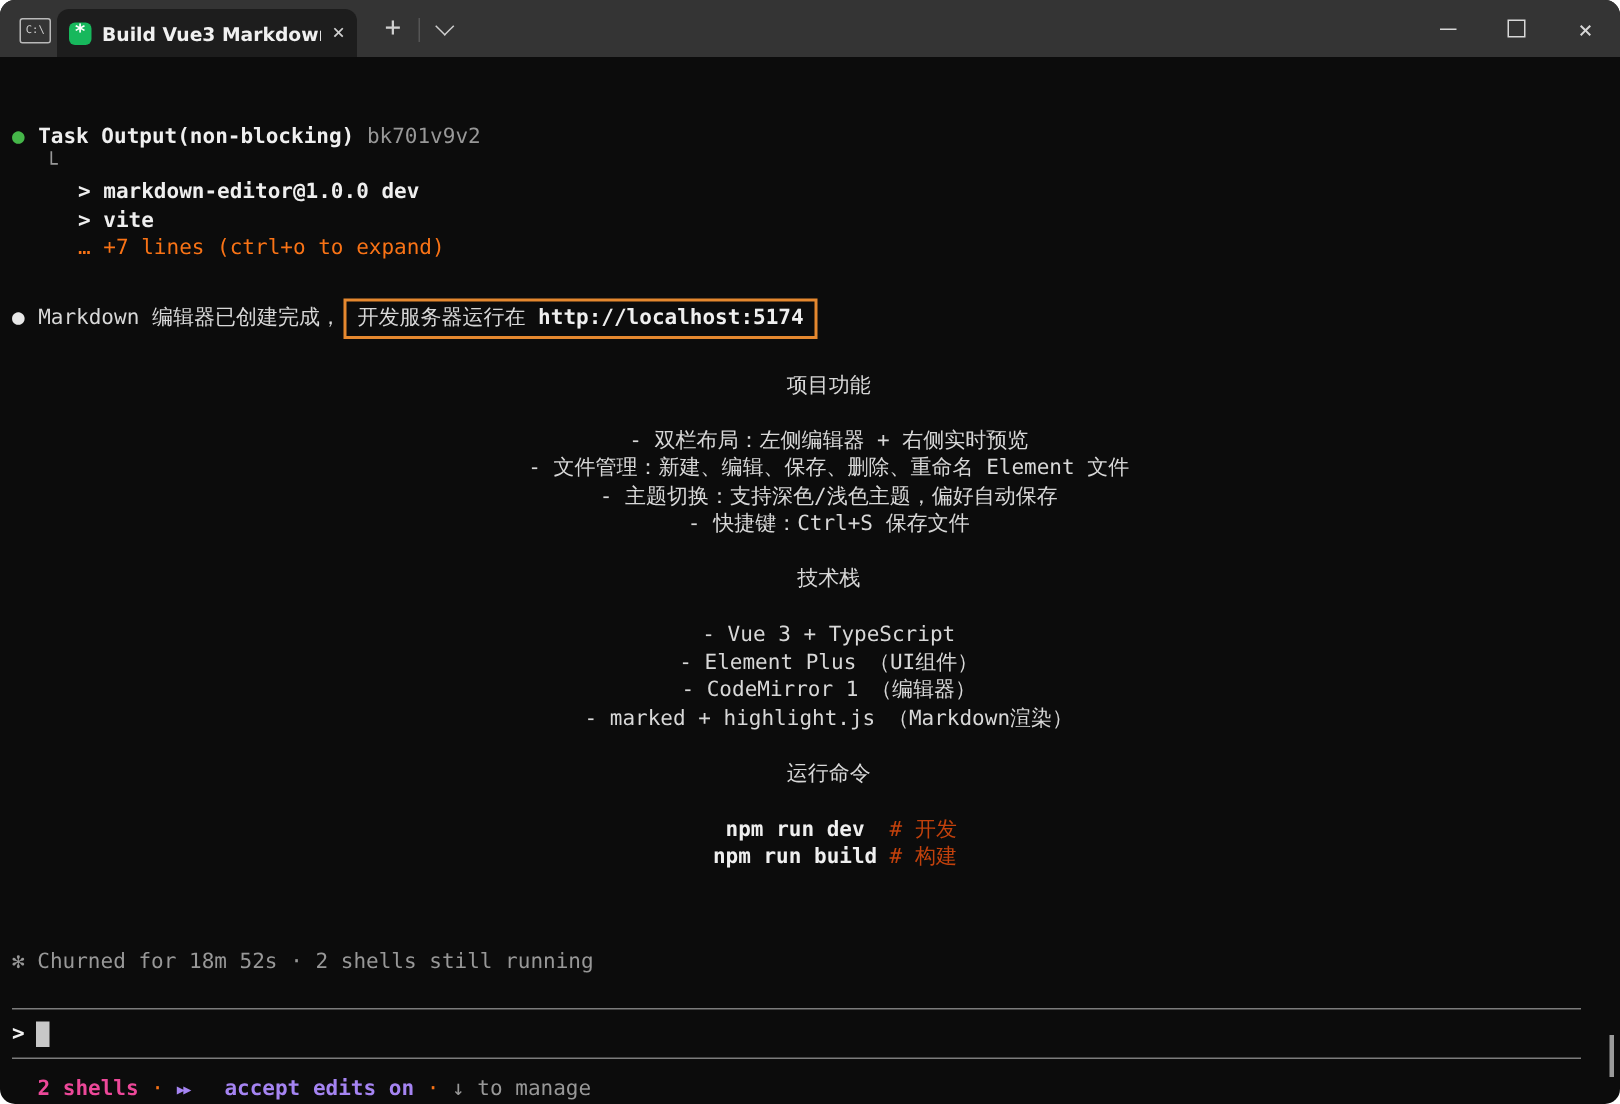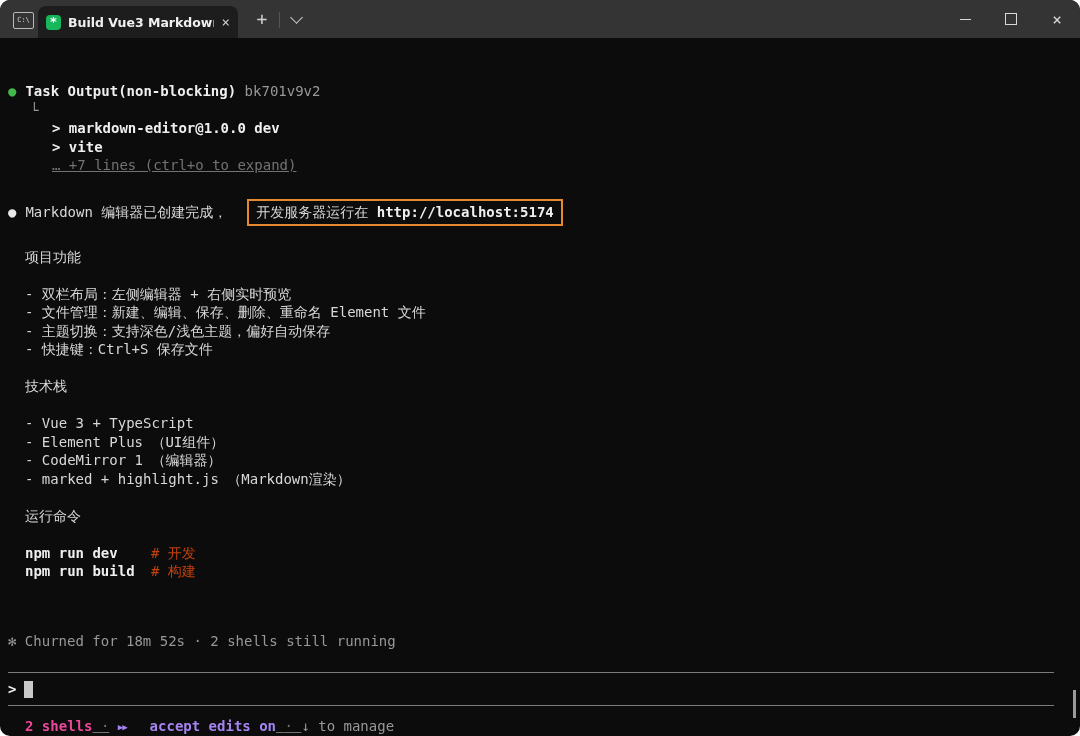--- a/index.html
+++ b/index.html
@@ -42,30 +42,30 @@
   .win-btn { width:46px; height:38px; display:flex; align-items:center; justify-content:center; color:#d8d8d8; font-size:16px; }
   .min-glyph { display:block; width:11px; height:1px; background:#d8d8d8; }
   .max-glyph { display:block; width:10px; height:10px; border:1px solid #d8d8d8; }
   
   .term { position:absolute; left:0; right:0; top:38px; bottom:0; padding:44px 0 0 8px;
     font-size:14px; color:#d8d8d8; }
   .line { white-space:pre; height:18.5px; line-height:18.5px; }
   .blank { height:18.5px; }
   .b { font-weight:bold; color:#efefef; }
   .gray { color:#989898; }
-  .dim { color:#737373;text-decoration:underline; }
+  .dim { color:#f97316; }
   .green-dot { color:#45b649; }
   .white-dot { color:#e8e8e8; }
   .cgreen { color:#c2410c; }
-  .ind-body { padding-left:17px; }
+  .ind-body { padding-left:17px;text-align:center; }
   .ind-tree { padding-left:22px; }
   .ind-out { padding-left:44px; }
   .bullet { margin-right:9px; }
   .msg-row { height:30px; line-height:30px; margin:4px 0 2px 0; display:flex; align-items:center; white-space:pre; }
-  .hl-box { display:inline-block; border:2px solid #e5882f; padding:1px 7px 2px 7px; margin-left:20px; line-height:20px; }
+  .hl-box { display:inline-block; border:2px solid #e5882f; padding:1px 7px 2px 7px; margin-left:2px; line-height:20px; }
   .cmd { display:inline-block; width:126px; }
   .spin-row { margin-top:14px; }
   .hr { border-top:1px solid #7c7c7c; margin:0 26px 0 0; height:0; }
   .hr-top { margin-top:22px; }
   .prompt-row { height:32px; display:flex; align-items:center; white-space:pre; }
   .prompt-sym { color:#f2f2f2; font-weight:bold; margin-right:8px; }
   .cursor { display:inline-block; width:9px; height:17px; background:#c8c8c8; }
   .footer-row { margin-top:12px; padding-left:17px; font-size:14px; white-space:pre; }
   .cyan-b { color:#ec4899; font-weight:bold; }
   .purple-b { color:#a584f2; font-weight:bold;margin-left:19px; }

